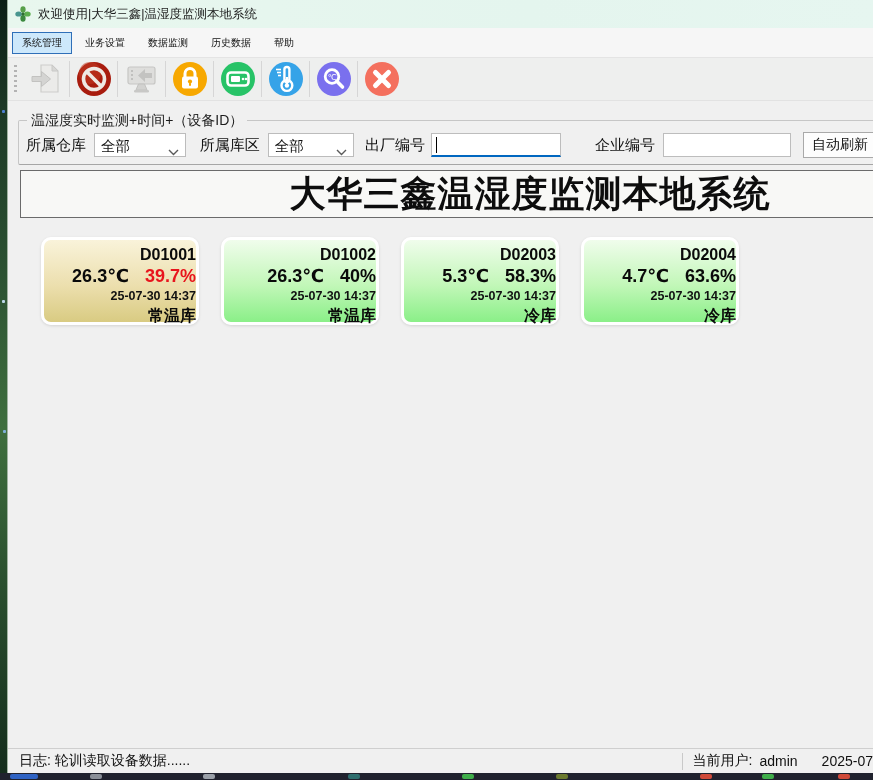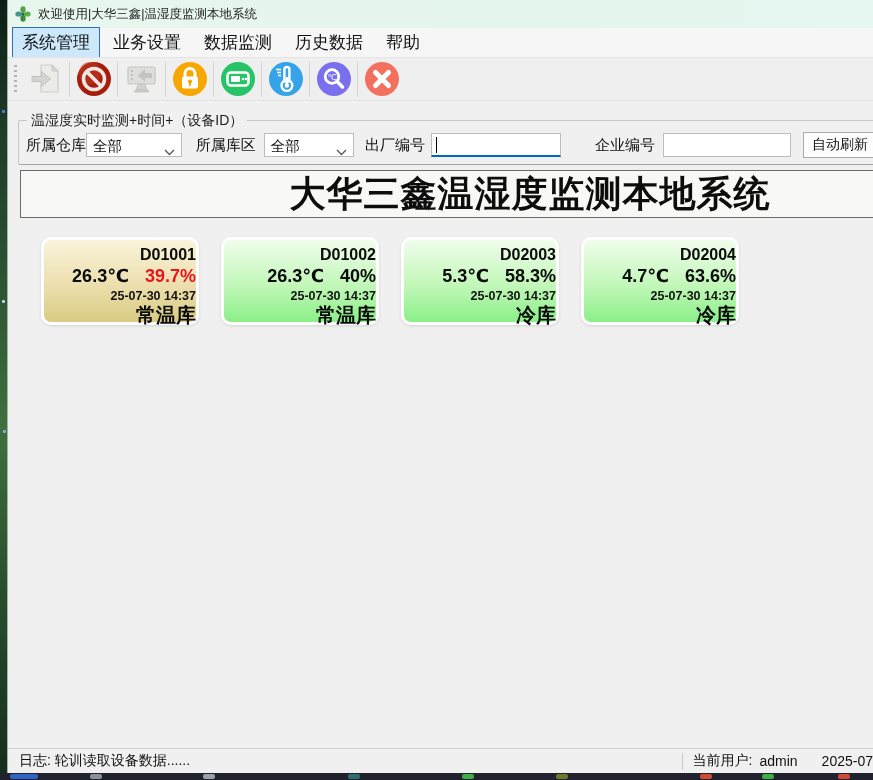--- a/index.html
+++ b/index.html
@@ -31,21 +31,21 @@
   }
   .app-icon { width:16px; height:16px; margin-right:7px; flex:0 0 16px; }
   .title-text { font-size:12.5px; color:#1b1b1b; }
 
   
   .menubar {
     height:29px; flex:0 0 29px; background:#f6f6f6;
     display:flex; align-items:center; padding-left:4px;
   }
   .menu-item {
-    font-size:17px; color:#111; padding:3px 9px; margin-right:3px;
+    font-size:10px; color:#111; padding:3px 9px; margin-right:3px;
     border:1px solid transparent; cursor:default; white-space:nowrap;
   }
   .menu-item.selected { background:#cde8fb; border-color:#2f6fb8; }
 
   
   .toolbar {
     height:44px; flex:0 0 44px; background:#eeefee;
     border-top:1px solid #e4e4e4; border-bottom:1px solid #e2e2e2;
     display:flex; align-items:center; padding-left:5px;
   }
@@ -111,21 +111,21 @@
     padding:4px 0 0 13px; box-shadow:0 1px 3px rgba(0,0,0,0.12);text-align:right;
   }
   .card-yellow { background:linear-gradient(180deg,#f9f3da 0%,#ecdfae 55%,#d9cb82 100%); }
   .card-green  { background:linear-gradient(180deg,#f0fdec 0%,#c2f7b8 55%,#8aef88 100%); }
   .device-id   { font-size:16px; font-weight:700; color:#0a0a0a; line-height:21px; }
   .device-vals { line-height:23px; }
   .device-temp { font-size:18px; font-weight:700; color:#0a0a0a; }
   .device-hum  { font-size:18px; font-weight:700; color:#0a0a0a; margin-left:16px; }
   .device-hum.alarm { color:#e8151d; }
   .device-time { font-size:12.5px; font-weight:700; color:#111; line-height:17px; }
-  .device-loc  { font-size:20px; font-weight:600; color:#0a0a0a; line-height:21px; }
+  .device-loc  { font-size:16px; font-weight:600; color:#0a0a0a; line-height:21px; }
 
   
   .statusbar {
     height:25px; flex:0 0 25px; background:#f0f0f0; border-top:1px solid #cfcfcf;
     display:flex; align-items:center; padding:0 6px 0 11px; font-size:14px; color:#111;
   }
   .status-right { margin-left:auto; display:flex; align-items:center; white-space:nowrap; }
   .status-sep { width:1px; height:17px; background:#c9c9c9; margin-right:10px; }
   .status-user-label { margin-right:7px; }
   .status-date { margin-left:24px; }
@@ -255,21 +255,21 @@
         <line x1="25.5" y1="12.5" x2="12.5" y2="25.5" stroke="#fff" stroke-width="5" stroke-linecap="round"></line>
       </svg>
     </div>
   </div>
 
   <div class="content">
 
     <div class="groupbox">
       <span class="groupbox-label">温湿度实时监测+时间+（设备ID）</span>
       <div class="filter-row">
-        <span class="filter-label" style="">所属仓库</span>
+        <span class="filter-label" style="margin-right:8px;">所属仓库</span>
         <div class="combo" style="width:130px;margin-right:14px;">
           <span class="combo-value">全部</span>
           <svg width="11" height="7" viewBox="0 0 11 7">
               <polyline points="1,1 5.5,5.5 10,1" stroke="#5a5a5a" stroke-width="1.4" fill="none"></polyline>
             </svg>
         </div>
         <span class="filter-label" style="margin-right:8px;">所属库区</span>
         <div class="combo" style="width:122px;margin-right:11px;">
           <span class="combo-value">全部</span>
           <svg width="11" height="7" viewBox="0 0 11 7">

